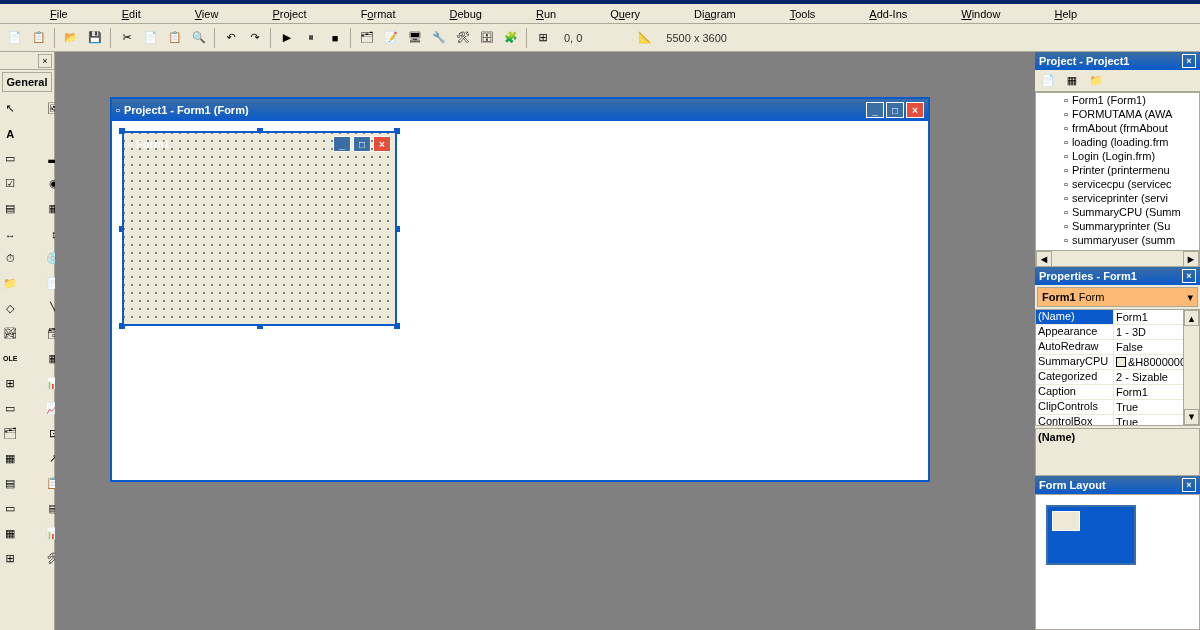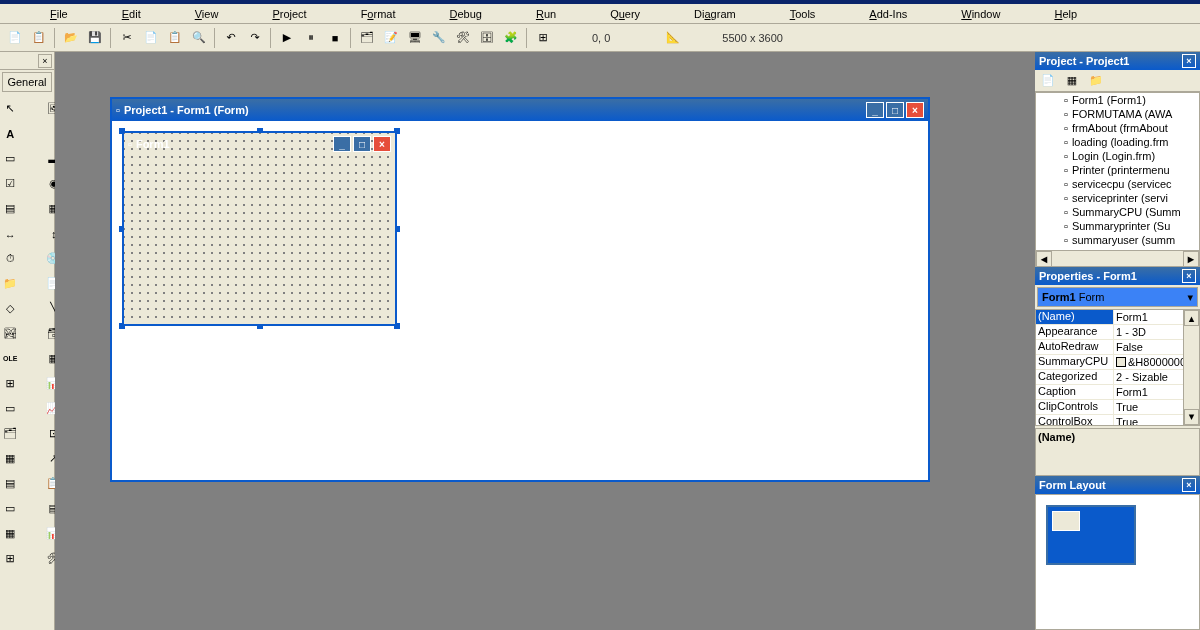--- a/index.html
+++ b/index.html
@@ -4,26 +4,26 @@
 <style>
 * { box-sizing: border-box; margin: 0; padding: 0; font-family: Tahoma, sans-serif; font-size: 11px; }
 body { width: 1200px; height: 630px; background: #ece9d8; overflow: hidden; position: relative; }
 .blue-top { height: 4px; background: #0a246a; width: 100%; }
 .menubar { height: 20px; background: #ece9d8; display: flex; align-items: center; padding-left: 4px; gap: 2px; border-bottom: 1px solid #aca899; }
 .menubar span { padding: 2px 6px; cursor: default; margin-left: 40px; }
 .menubar span u { text-decoration: underline; }
 .toolbar { height: 28px; background: #ece9d8; display: flex; align-items: center; padding: 0 4px; gap: 2px; border-bottom: 1px solid #aca899; }
 .tb-btn { width: 22px; height: 22px; display: inline-flex; align-items: center; justify-content: center; border: 1px solid transparent; }
 .tb-sep { width: 2px; height: 20px; border-left: 1px solid #aca899; margin: 0 2px; }
-.tb-text { padding: 0 8px; color: #333; margin-left: 28px; }
+.tb-text { padding: 0 8px; color: #333; }
 .main { display: flex; height: calc(100% - 52px); }
 .toolbox { width: 55px; background: #ece9d8; border-right: 1px solid #aca899; }
 .toolbox-close { height: 18px; display: flex; justify-content: flex-end; padding-right: 2px; border-bottom: 1px solid #aca899; align-items:center;}
 .closebox { width: 14px; height: 14px; border: 1px solid #aca899; display: flex; align-items: center; justify-content: center; font-size: 9px; }
-.toolbox-tab { height: 20px; background: #ece9d8; border: 1px solid #aca899; margin: 2px; display: flex; align-items: center; justify-content: center; }
+.toolbox-tab { height: 20px; background: #ece9d8; border: 1px solid #aca899; margin: 2px; display: flex; align-items: center; justify-content: center; font-weight: bold; }
 .tool-grid { display: grid; grid-template-columns: 1fr 1fr; gap: 0; padding: 2px; }
 .tool-cell { height: 25px; display: flex; align-items: center; justify-content: center; border: 1px solid transparent; }
 .canvas { flex: 1; background: #808080; position: relative; }
 .designer-window { position: absolute; left: 55px; top: 45px; width: 820px; height: 385px; background: #fff; border: 2px solid #0a5acb; }
 .dw-title { height: 22px; background: linear-gradient(#3a6ea5,#0a5acb); color: #fff; display: flex; align-items: center; padding: 0 4px; font-weight: bold; justify-content: space-between; }
 .dw-title-left { display:flex; align-items:center; gap:4px;}
 .win-btns { display: flex; gap: 2px; }
 .win-btn { width: 18px; height: 16px; border: 1px solid #fff; display: flex; align-items: center; justify-content: center; font-size: 10px; font-weight: bold; }
 .win-btn.min { background: #3a6ea5; color:#fff;}
 .win-btn.max { background: #3a6ea5; color:#fff;}
@@ -33,21 +33,21 @@
 .fw-title { height: 22px; background: linear-gradient(#3a6ea5,#0a5acb); color: #fff; display: flex; align-items: center; justify-content: space-between; padding: 0 4px; font-weight: bold; background-image:none;}
 .handle { position: absolute; width: 6px; height: 6px; background: #0a5acb; }
 .right-panels { width: 165px; display: flex; flex-direction: column; background: #ece9d8; }
 .panel-title { height: 18px; background: linear-gradient(#3a6ea5,#0a5acb); color: #fff; display: flex; align-items: center; justify-content: space-between; padding: 0 4px; font-weight: bold; font-size: 11px; }
 .panel-title .closebox { border-color:#fff; color:#fff;}
 .project-tb { height: 22px; display: flex; align-items: center; gap: 2px; padding: 2px; border-bottom: 1px solid #aca899; background:#ece9d8;}
 .project-tree { height: 175px; background: #fff; border: 1px solid #aca899; margin: 0; overflow: auto; position:relative;}
 .tree-item { padding: 1px 2px 1px 28px; white-space: nowrap; display:flex; align-items:center; gap:4px;}
 .tree-scroll-h { position:absolute; bottom:0; left:0; right:0; height:16px; background:#ece9d8; border-top:1px solid #aca899; display:flex; justify-content:space-between;}
 .scroll-btn { width:16px; height:16px; background:#ece9d8; border:1px solid #aca899; display:flex; align-items:center; justify-content:center;}
-.props-combo { height: 20px; border: 1px solid #aca899; margin: 2px; display: flex; align-items: center; padding: 0 4px; background:#3b82f6; justify-content:space-between;}
+.props-combo { height: 20px; border: 1px solid #aca899; margin: 2px; display: flex; align-items: center; padding: 0 4px; background:#fdba74; justify-content:space-between;}
 .props-tabs { display: flex; height: 20px; padding-left:2px;}
 .props-tab { padding: 2px 6px; border: 1px solid #aca899; background: #fff; border-bottom:none;}
 .props-tab.inactive { background: #ece9d8; }
 .props-grid { flex: 1; border: 1px solid #aca899; background: #fff; overflow-y: auto; max-height:135px; position:relative;}
 .prop-row { display: flex; height: 15px; border-bottom: 1px solid #ece9d8; }
 .prop-name { width: 78px; padding-left: 2px; border-right: 1px solid #ece9d8; overflow:hidden;}
 .prop-name.sel { background: #0a5acb; color: #fff; }
 .prop-val { flex: 1; padding-left: 2px; overflow:hidden; display:flex; align-items:center; gap:2px;}
 .prop-help { height: 48px; border: 1px solid #aca899; padding: 2px; margin-top:2px; background:#ece9d8;}
 .form-layout-body { flex: 1; background: #fff; border: 1px solid #aca899; display: flex; align-items: flex-start; justify-content: flex-start; padding: 10px; position:relative;}

